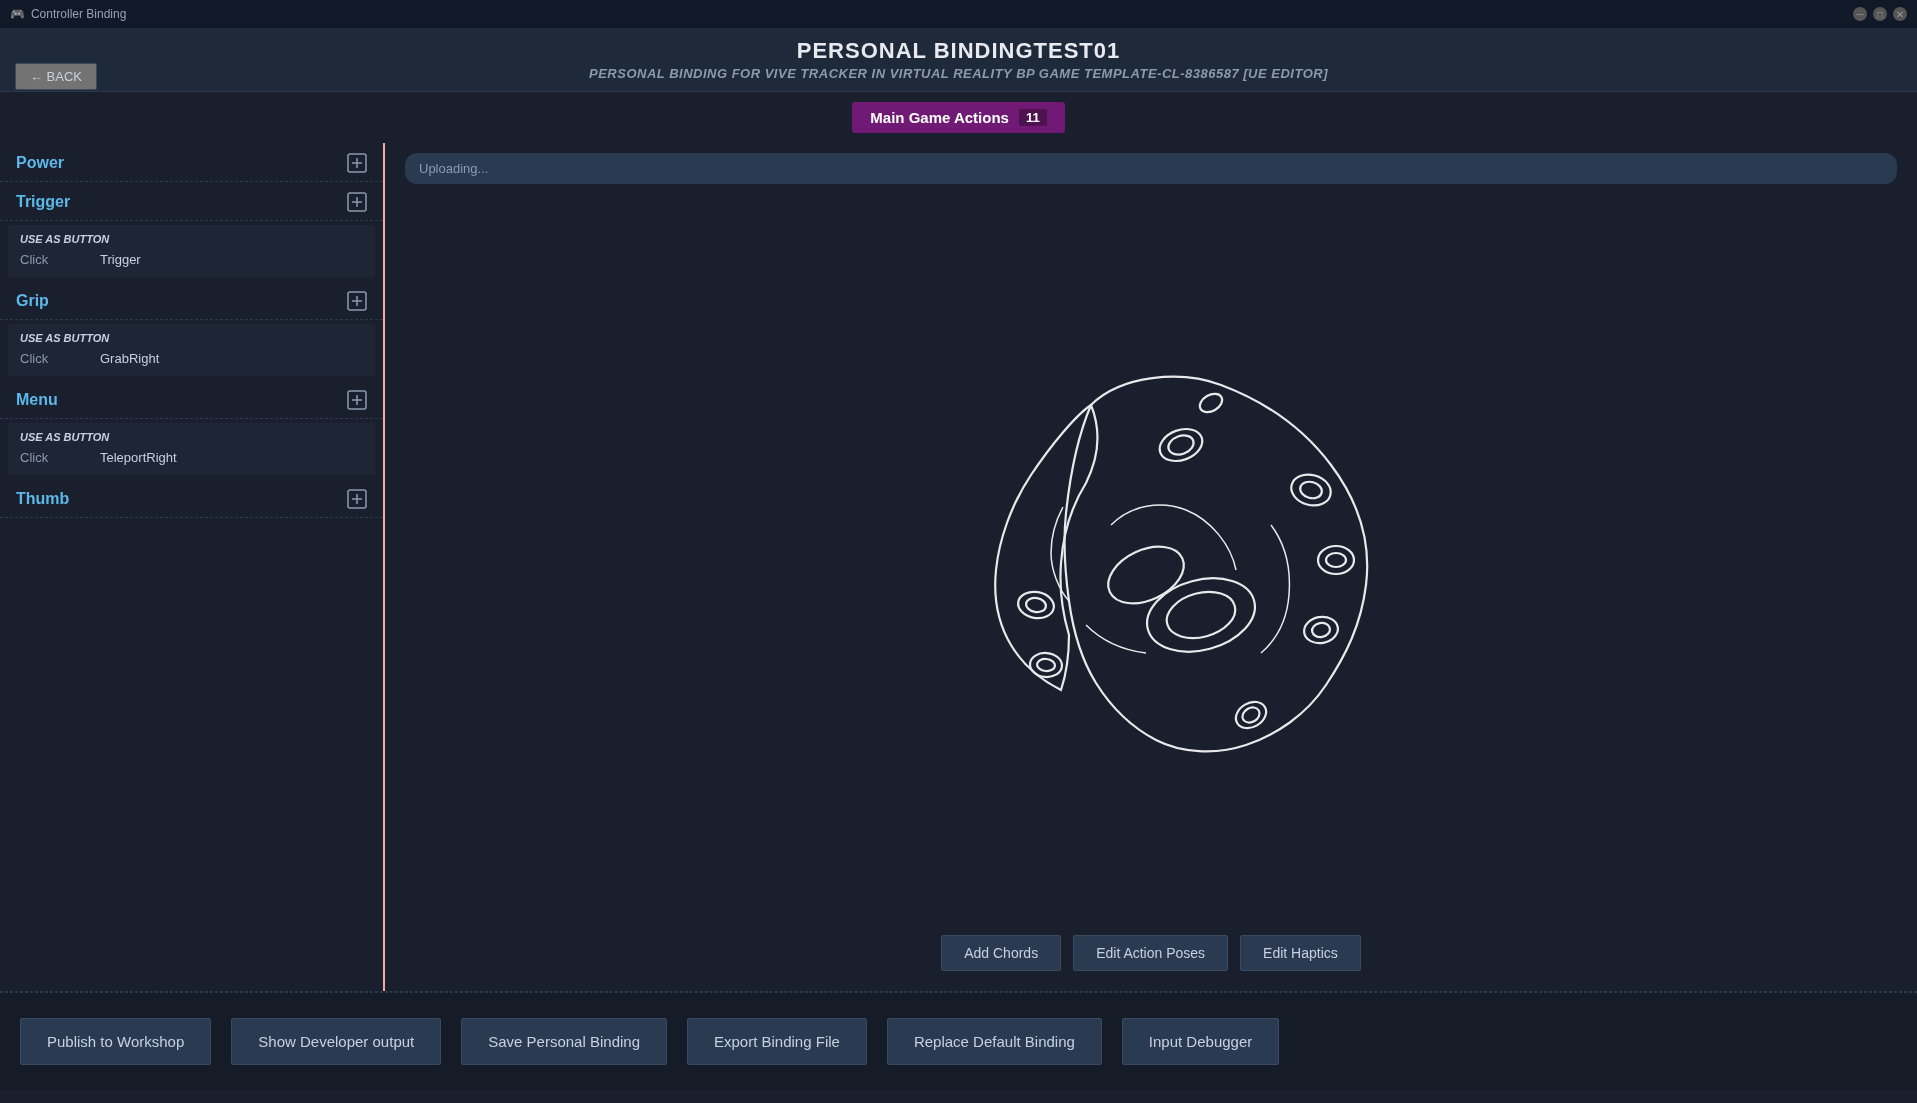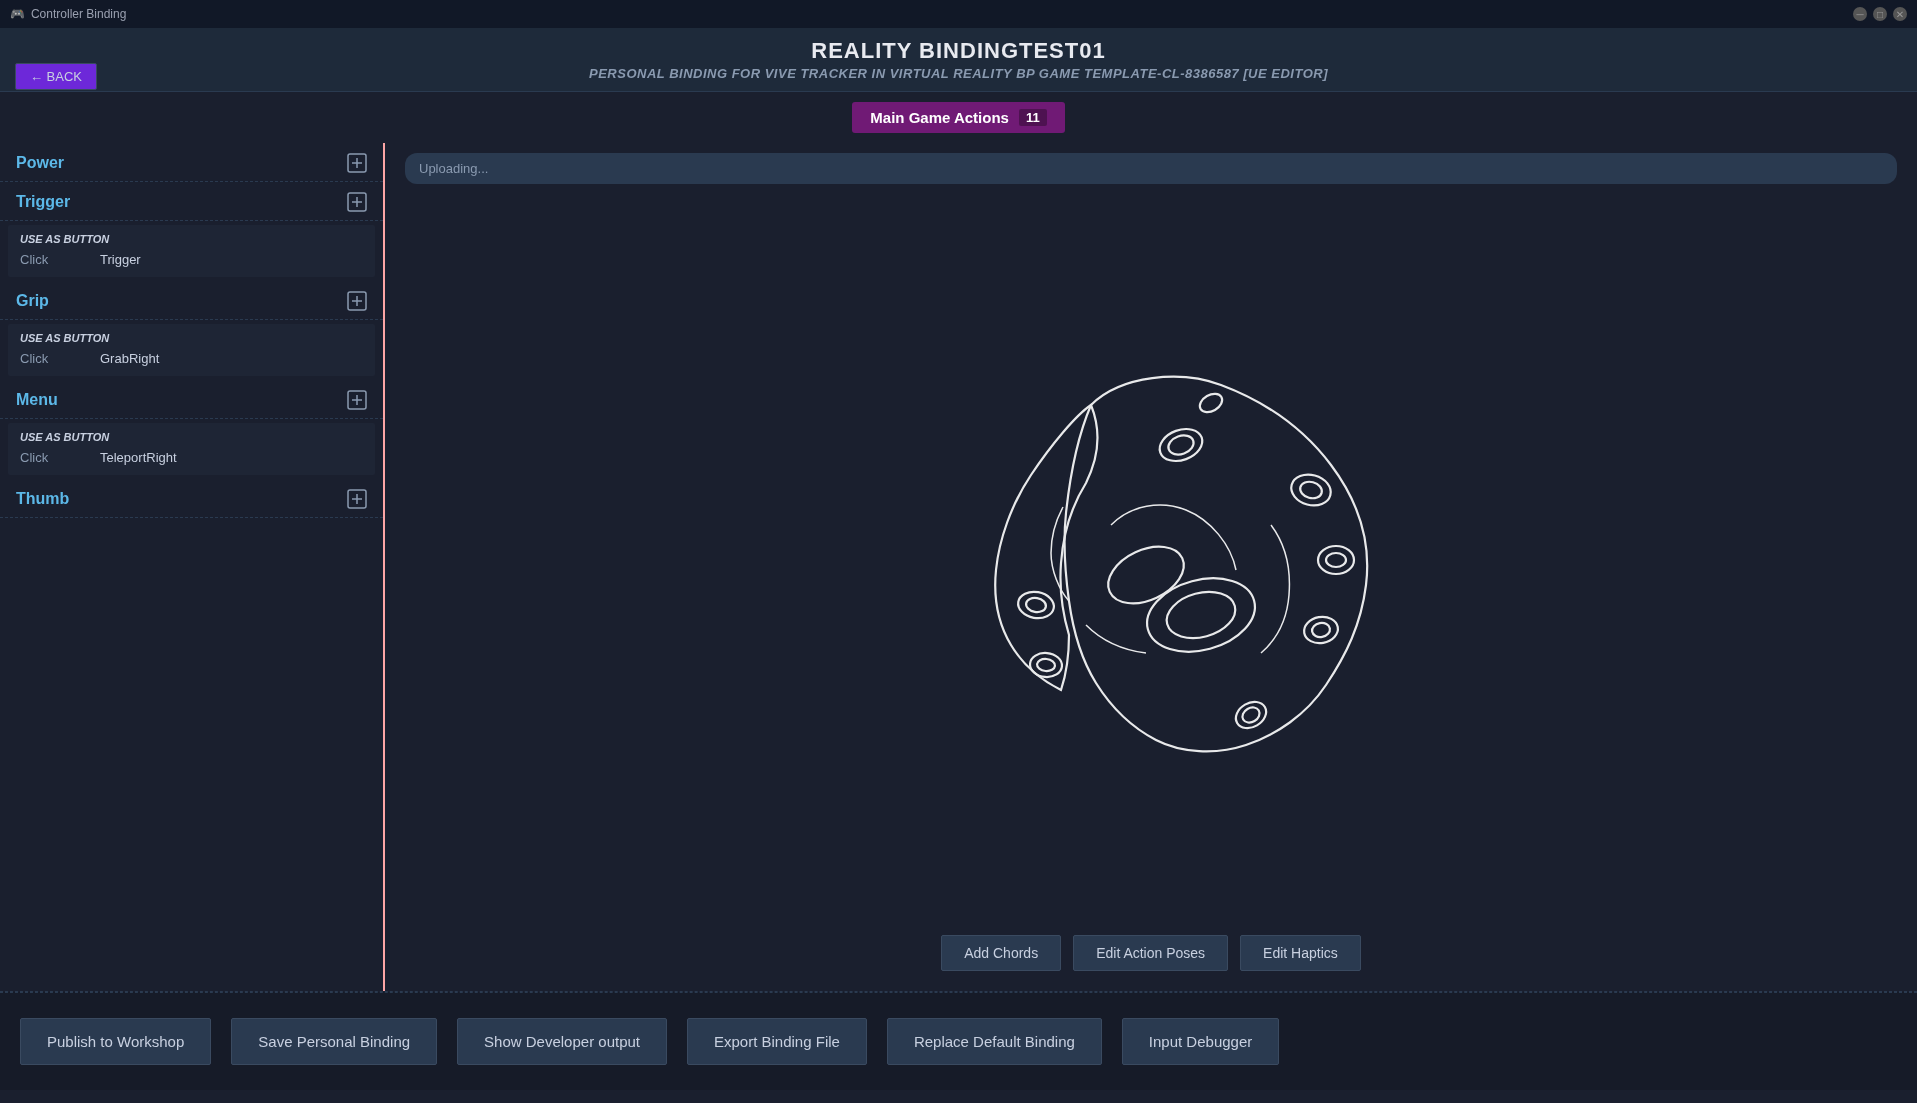--- a/index.html
+++ b/index.html
@@ -56,21 +56,21 @@
       color: #8a9ab0;
       margin-top: 2px;
       font-weight: bold;
       letter-spacing: 0.5px;
       font-style: italic;
     }
     #back-button {
       position: absolute;
       top: 35px;
       left: 15px;
-      background: #6d28d9;
+      background: #737373;
       color: #c8d0e0;
       border: 1px solid #3a4a60;
       padding: 5px 14px;
       font-size: 13px;
       cursor: pointer;
       border-radius: 2px;
       display: flex;
       align-items: center;
       gap: 5px;
     }
@@ -259,21 +259,21 @@
   </div>
   <div id="window-controls">
     <button class="win-btn win-btn-min">─</button>
     <button class="win-btn win-btn-max">□</button>
     <button class="win-btn win-btn-close">✕</button>
   </div>
 </div>
 
 <div id="header" style="position:relative;">
   <button id="back-button">← BACK</button>
-  <div id="header-title">REALITY BINDINGTEST01</div>
+  <div id="header-title">PERSONAL BINDINGTEST01</div>
   <div id="header-subtitle">PERSONAL BINDING FOR VIVE TRACKER IN VIRTUAL REALITY BP GAME TEMPLATE-CL-8386587 [UE EDITOR]</div>
 </div>
 
 <div id="action-set-bar">
   <div id="action-set-pill">
     <span>Main Game Actions</span>
     <span id="action-set-count">11</span>
   </div>
 </div>
 
@@ -448,26 +448,26 @@
     </div>
 
   </div>
 </div>
 
 <div id="bottom-bar">
   <button class="bottom-btn">
     <span>Publish to Workshop</span>
   </button>
   <button class="bottom-btn">
+    <span>Show Developer output</span>
+  </button>
+  <button class="bottom-btn">
     <span>Save Personal Binding</span>
   </button>
   <button class="bottom-btn">
-    <span>Show Developer output</span>
-  </button>
-  <button class="bottom-btn">
     <span>Export Binding File</span>
   </button>
   <button class="bottom-btn">
     <span>Replace Default Binding</span>
   </button>
   <button class="bottom-btn">
     <span>Input Debugger</span>
   </button>
 </div>
 

